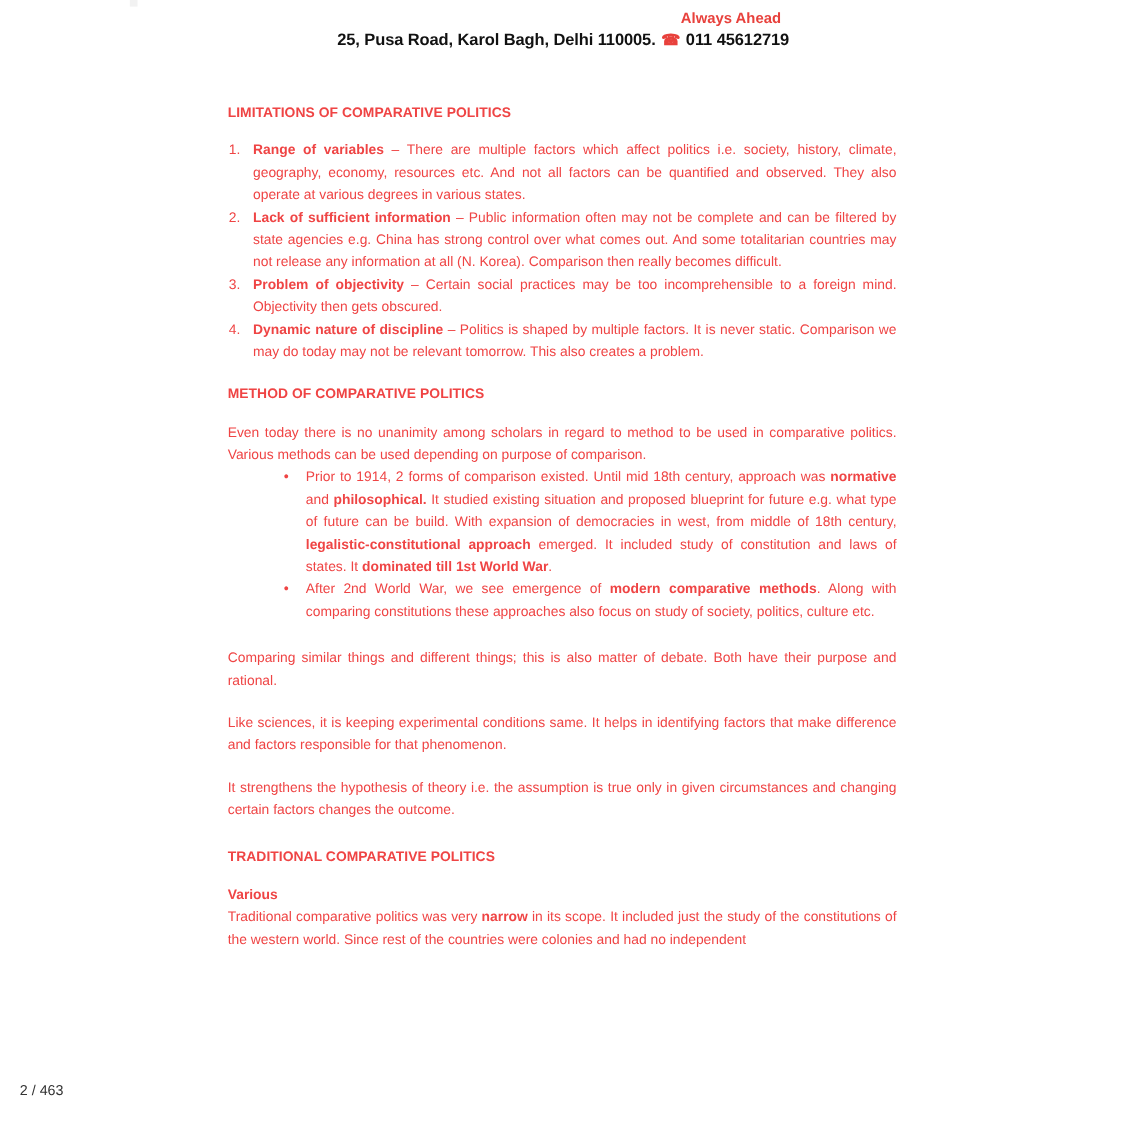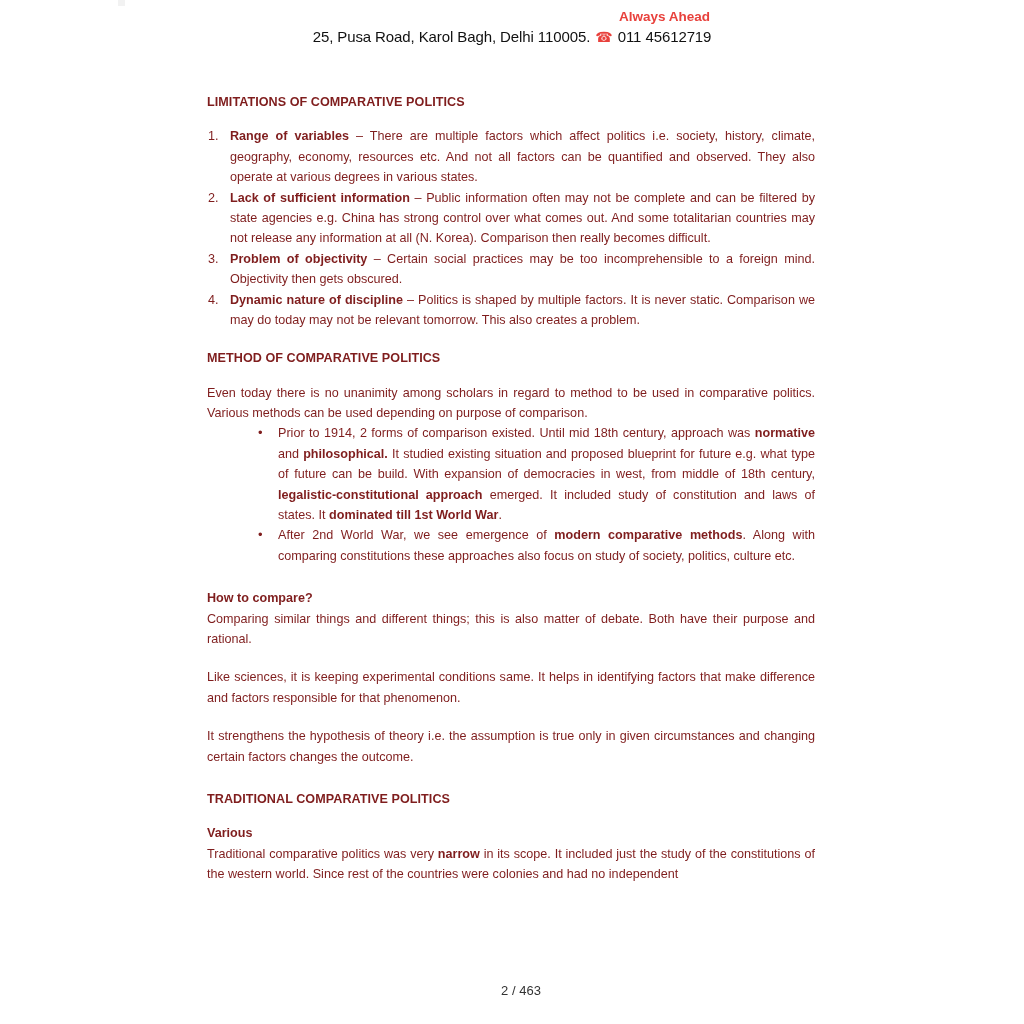--- a/index.html
+++ b/index.html
@@ -61,39 +61,39 @@
     font-weight: bold;
     text-align: right;
     width: 400px;
     margin: 4px auto 0 auto;
     padding-right: 4px;
     line-height: 1.1;
   }
   .address-line {
     margin-top: 3px;
     font-size: 15px;
-    font-weight: normal;
+    font-weight: bold;
     color: #111111;
     letter-spacing: -0.1px;
   }
   .phone-glyph {
     color: #e8413c;
     font-size: 14px;
     padding: 0 1px;
   }
 
   
   .doc {
     position: absolute;
     left: 207px;
     top: 92px;
     width: 608px;
     font-size: 12.6px;
     line-height: 1.62;
-    color: #7f1d1d;
+    color: #ef4444;
   }
 
   .sec-head {
     font-weight: bold;
     font-size: 12.6px;
     margin: 0 0 14px 0;
     letter-spacing: 0.05px;
   }
   .sec-head.underlined { }
 
@@ -151,21 +151,21 @@
   }
 
   b, strong { font-weight: bold; }
 
   
   .footer {
     position: absolute;
     left: 0;
     right: 0;
     top: 983px;
-    text-align: center;
+    text-align: left;
     font-size: 13px;
     color: #333333;
     padding-left: 18px;
   }
 
   .speck {
     position: absolute;
     left: 118px;
     top: 0px;
     width: 7px;
@@ -215,21 +215,20 @@
         <span class="bullet">•</span><span>Prior to 1914, 2 forms of comparison existed. Until mid 18th century, approach was </span><b>normative</b><span> and </span><b>philosophical.</b><span> It studied existing situation and proposed blueprint for future e.g. what type of future can be build. With expansion of democracies in west, from middle of 18th century, </span><b>legalistic-constitutional approach</b><span> emerged. It included study of constitution and laws of states. It </span><b>dominated till 1st World War</b><span>.</span>
       </li>
       <li>
         <span class="bullet">•</span><span>After 2nd World War, we see emergence of </span><b>modern comparative methods</b><span>. Along with comparing constitutions these approaches also focus on study of society, politics, culture etc.</span>
       </li>
     </ul>
 
     <div class="gap-lg"></div>
 
     <div>
-      <p class="subhead">How to compare?</p>
       <p class="para">Comparing similar things and different things; this is also matter of debate. Both have their purpose and rational.</p>
     </div>
 
     <div class="gap-md"></div>
 
     <div>
       <p class="para">Like sciences, it is keeping experimental conditions same. It helps in identifying factors that make difference and factors responsible for that phenomenon.</p>
     </div>
 
     <div class="gap-md"></div>

